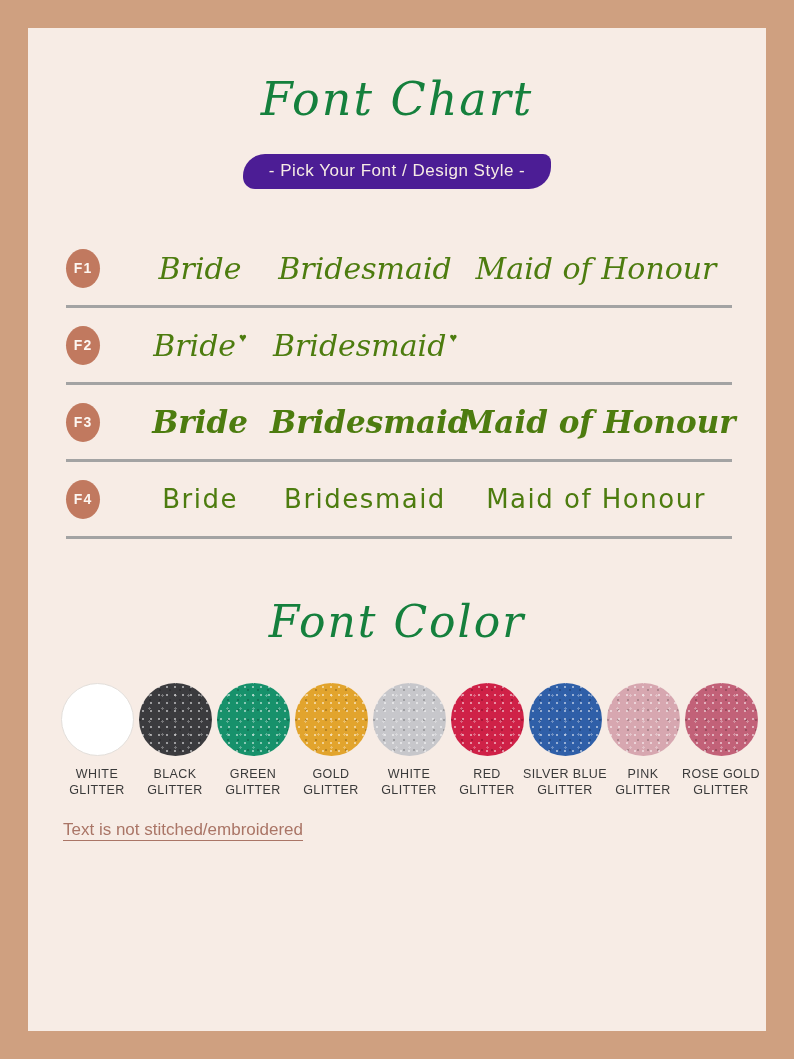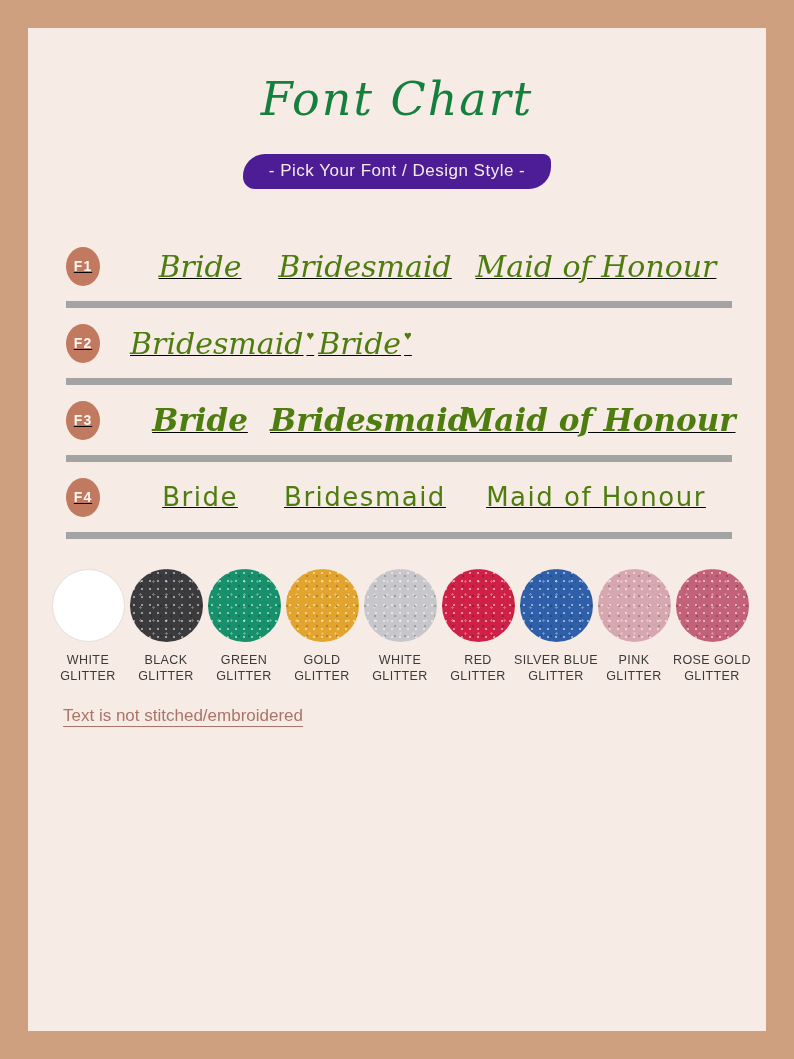--- a/index.html
+++ b/index.html
@@ -44,22 +44,21 @@
   }
 
   
   .rows { margin-top: 42px; }
   .font-row {
     display: grid;
     grid-template-columns: 64px 140px 190px 272px;
     align-items: center;
     height: 77px;
     margin: 0 34px 0 38px;
-    border-bottom: 7px solid #a3a3a3;
-    text-decoration: underline;
+    border-bottom: 3px solid #a3a3a3;
   }
   .badge {
     width: 34px; height: 39px;
     border-radius: 50%;
     background: #c1795f;
     color: #fdf6f1;
     font-size: 14px;
     font-weight: bold;
     display: flex; align-items: center; justify-content: center;
     letter-spacing: 1px;
@@ -99,20 +98,21 @@
     text-decoration-thickness: 1px;
     width: fit-content;
   }
 
   
   .swatches {
     margin-top: 30px;
     padding: 0 21px;
     display: flex;
     justify-content: space-between;
+    margin-left: 9px;
   }
   .swatch { width: 78px; display: flex; flex-direction: column; align-items: center; }
   .swatch-circle {
     width: 73px; height: 73px;
     border-radius: 50%;
     background-image:
       radial-gradient(rgba(255,255,255,0.5) 13%, rgba(255,255,255,0) 16%),
       radial-gradient(rgba(255,255,255,0.3) 11%, rgba(255,255,255,0) 14%),
       radial-gradient(rgba(0,0,0,0.2) 12%, rgba(0,0,0,0) 15%);
     background-size: 8px 8px, 13px 13px, 10px 10px;
@@ -151,41 +151,42 @@
 
       <div class="font-row row-f1">
         <span class="badge">F1</span>
         <span class="cell"><span class="sample">Bride</span></span>
         <span class="cell"><span class="sample">Bridesmaid</span></span>
         <span class="cell"><span class="sample">Maid of Honour</span></span>
       </div>
 
       <div class="font-row row-f2">
         <span class="badge">F2</span>
+        <span class="cell"><span class="sample">Bride</span><span class="heart">♥</span></span>
         <span class="cell"><span class="sample">Bridesmaid</span><span class="heart">♥</span></span>
-        <span class="cell"><span class="sample">Bride</span><span class="heart">♥</span></span>
       </div>
 
       <div class="font-row row-f3">
         <span class="badge">F3</span>
         <span class="cell"><span class="sample">Bride</span></span>
         <span class="cell"><span class="sample">Bridesmaid</span></span>
         <span class="cell"><span class="sample">Maid of Honour</span></span>
       </div>
 
       <div class="font-row row-f4">
         <span class="badge">F4</span>
         <span class="cell"><span class="sample">Bride</span></span>
         <span class="cell"><span class="sample">Bridesmaid</span></span>
         <span class="cell"><span class="sample">Maid of Honour</span></span>
       </div>
 
     </div>
 
 
+    <h2 class="script-title second">Font Color</h2>
 
     <div class="swatches">
 
       <div class="swatch">
         <div class="swatch-circle plain" style="background-color: rgb(255, 255, 255);"></div>
         <div class="swatch-label">
             <span>WHITE</span>
             <span>GLITTER</span>
           </div>
       </div>

